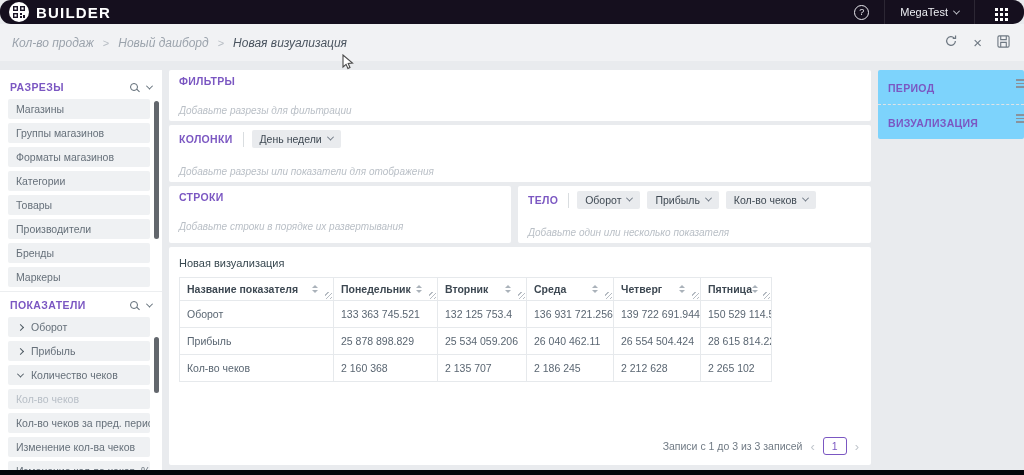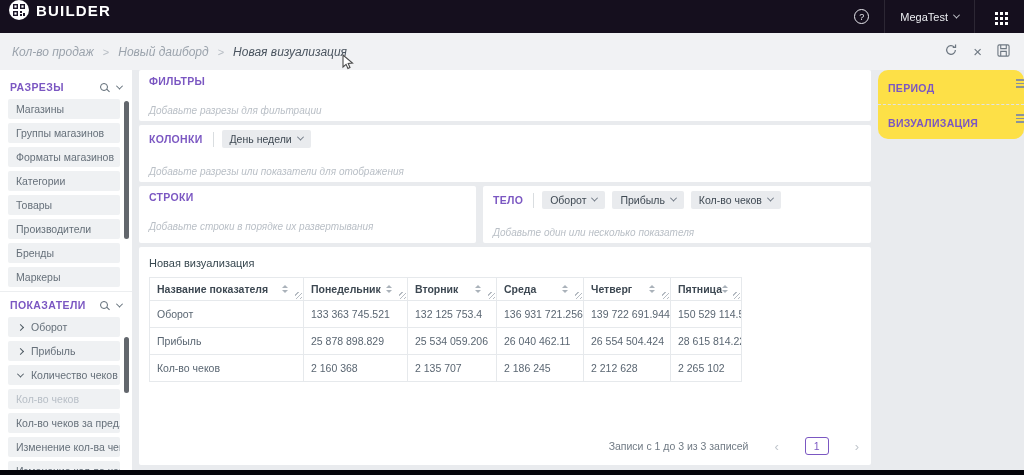--- a/index.html
+++ b/index.html
@@ -4,21 +4,21 @@
 <style>
   * { box-sizing: border-box; margin: 0; padding: 0; }
   html,body { width:1024px; height:475px; overflow:hidden; }
   body {
     font-family: "Liberation Sans", sans-serif;
     background:#e9ebee;
     position:relative;
     color:#5a6672;
   }
   
-  .topbar { height:33px; background:#150f1e; display:flex; align-items:flex-start; color:#fff; }
+  .topbar { height:24px; background:#150f1e; display:flex; align-items:center; color:#fff;border-radius:11px; }
   .brand-wrap { display:flex; align-items:center; gap:7px; padding-left:9px; }
   .logo-circle { width:20px; height:20px; border-radius:50%; background:#fff; display:flex; align-items:center; justify-content:center; }
   .brand { font-size:15px; font-weight:bold; letter-spacing:1.2px; color:#fff; }
   .tb-right { margin-left:auto; display:flex; height:100%; align-items:stretch; }
   .tb-sect { display:flex; align-items:center; padding:0 15px; border-left:1px solid rgba(255,255,255,.10); }
   .tb-sect.no-border { border-left:none; }
   .help-ic { width:15px; height:15px; border:1.2px solid #e8e8ee; border-radius:50%; display:flex; align-items:center; justify-content:center; font-size:9px; color:#e8e8ee; }
   .ws-label { font-size:11px; color:#eceef2; margin-right:6px; }
   .chev { display:inline-block; width:5px; height:5px; border-right:1.4px solid currentColor; border-bottom:1.4px solid currentColor; }
   .chev.down { transform:rotate(45deg) translate(-1px,-1px); }
@@ -31,21 +31,21 @@
   .crumbbar { height:37px; background:#f1f2f4; display:flex; align-items:center; padding:0 12px; }
   .crumbs { display:flex; align-items:center; gap:9px; font-size:12px; }
   .crumb { color:#9ba3ac;font-style:italic; }
   .crumb.active { color:#4b5560; }
   .crumb-sep { color:#b6bcc3; font-size:11px; }
   .crumb-actions { margin-left:auto; display:flex; align-items:center; gap:15px; color:#6e7882; padding-right:2px; }
   .close-x { font-size:15px; line-height:1; color:#6e7882; }
   
   .content { position:absolute; top:70px; left:0; right:0; bottom:5px; display:flex; gap:7px; overflow:hidden; }
   
-  .lsb { width:132px; background:#fff; padding-top:6px; position:relative; overflow:hidden; flex:none; }
+  .lsb { width:162px; background:#fff; padding-top:6px; position:relative; overflow:hidden; flex:none; }
   .sec-head { display:flex; align-items:center; padding:5px 10px 6px 10px; }
   .sec-title { color:#7b57c2; font-size:10.5px; font-weight:bold; letter-spacing:.4px; }
   .sec-icons { margin-left:auto; display:flex; align-items:center; gap:9px; color:#5f6b76; }
   .search-ic { position:relative; width:8px; height:8px; border:1.3px solid currentColor; border-radius:50%; display:inline-block; }
   .search-ic::after { content:''; position:absolute; width:4px; height:1.3px; background:currentColor; transform:rotate(45deg); right:-3px; bottom:-1px; }
   .pill { margin:0 12px 4px 8px; background:#eff1f3; border-radius:2px; padding:4px 8px; font-size:10.5px; color:#66707a; white-space:nowrap; overflow:hidden; }
   .pill.group { display:flex; align-items:center; gap:8px; padding-left:10px; }
   .pill.group .chev { color:#4f5a64; flex:none; }
   .pill.disabled { color:#b7bec6; }
   .sec-divider { border-top:1px solid #eceef0; margin:4px 0 2px 0; }
@@ -54,41 +54,41 @@
   .main { flex:1; display:flex; flex-direction:column; gap:4px; min-width:0; }
   .panel { background:#fff; border-radius:2px; padding:5px 10px; }
   .p-title { color:#7b57c2; font-size:10.5px; font-weight:bold; letter-spacing:.3px; }
   .p-hint { font-size:10px; font-style:italic; color:#b9bfc6; margin-top:18px; }
   .p-row { display:flex; align-items:center; gap:0; }
   .vdiv { width:1px; height:15px; background:#d9dde0; margin:0 8px 0 10px; flex:none; }
   .chip { display:inline-flex; align-items:center; gap:6px; background:#e9ebee; border-radius:2px; padding:3px 8px; font-size:10.5px; color:#3f4953; margin-right:7px; }
   .chip .chev { color:#6b7580; margin-top:-2px; }
   .split { display:flex; gap:7px; }
   .split .rows-panel { flex:1; }
-  .split .body-panel { width:388px; flex:none; }
+  .split .body-panel { width:353px; flex:none; }
   
   .table-panel { height:218px; position:relative; padding:8px 10px; }
   .viz-title { font-size:11px; color:#37474f; margin:2px 0 8px 0; }
   table { border-collapse:collapse; table-layout:fixed; width:592px; font-size:10.5px;border-radius:22px; }
   th,td { border:1px solid #e6e9ec; text-align:left; overflow:hidden; white-space:nowrap; }
   th { font-weight:bold; color:#3d4852; padding:5px 7px; position:relative; }
   td { color:#5a6672; padding:7px 7px; }
   .thw { display:flex; align-items:center; padding-right:8px; }
   .sort { display:inline-flex; flex-direction:column; gap:2px; margin-left:auto; }
   .sort i { width:0; height:0; border-left:3px solid transparent; border-right:3px solid transparent; }
   .sort .up { border-bottom:3.5px solid #aab2ba; }
   .sort .dn { border-top:3.5px solid #aab2ba; }
   .rh { position:absolute; right:1px; bottom:1px; width:7px; height:7px;
     background:repeating-linear-gradient(135deg, transparent 0 2px, #b6bcc3 2px 3px); }
-  .pager { position:absolute; right:12px; bottom:10px; display:flex; align-items:center; gap:26px; font-size:10.5px; color:#707a84; }
+  .pager { position:absolute; right:12px; bottom:10px; display:flex; align-items:center; gap:8px; font-size:10.5px; color:#707a84; }
   .pg-arrow { color:#c0c6cc; font-size:13px; }
   .pg-num { border:1px solid #7b57c2; color:#7b57c2; border-radius:3px; padding:2px 8px; font-size:10.5px; }
   
   .rsb { width:146px; flex:none; display:flex; flex-direction:column; }
-  .rsb-panels { background:#fde047; border-radius:10px; overflow:hidden; }
+  .rsb-panels { background:#7dd3fc; border-radius:2px; overflow:hidden; }
   .rsb-row { position:relative; padding:8px 10px; }
   .rsb-row + .rsb-row { border-top:1px dashed #dfe3e6; }
   .rsb-title { color:#7b57c2; font-size:10.5px; font-weight:bold; letter-spacing:.3px; }
   .rsb-menu { position:absolute; right:-4px; top:9px; width:12px; color:#8a929b; }
   .rsb-menu i { display:block; height:1.5px; background:currentColor; margin-bottom:2px; }
   
   .bottombar { position:absolute; left:0; right:0; bottom:0; height:5px; background:#05050a; }
   
   .cursor { position:absolute; left:342px; top:54px; z-index:50; }
 </style>

